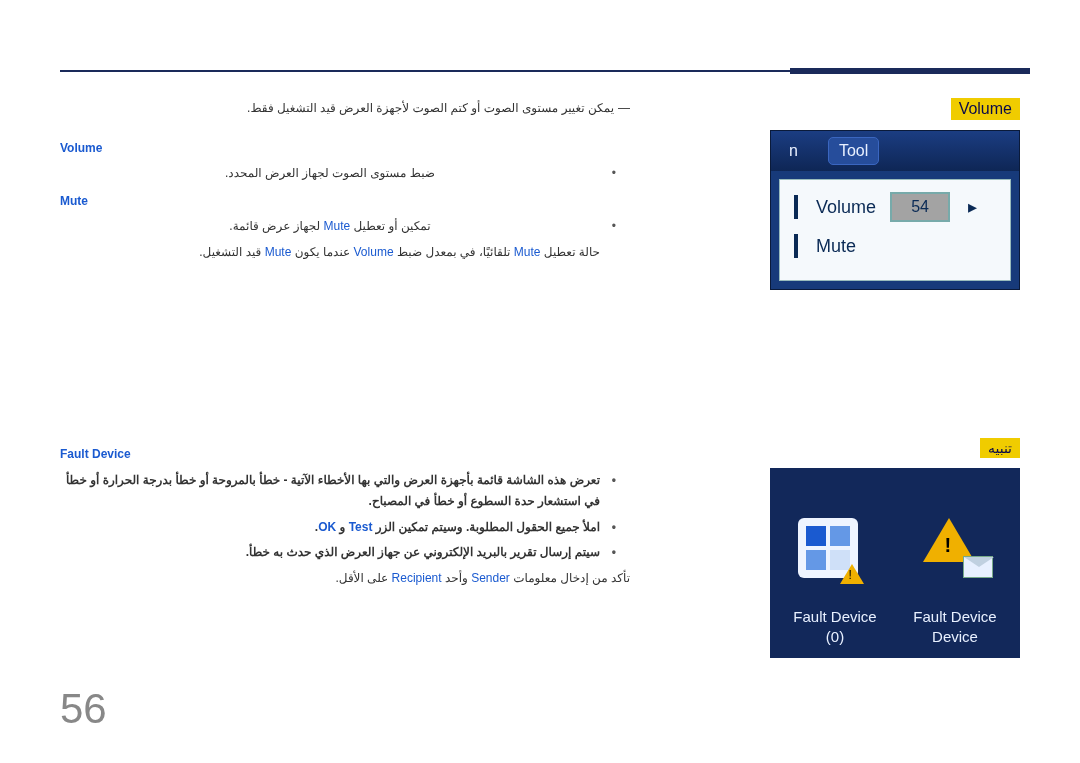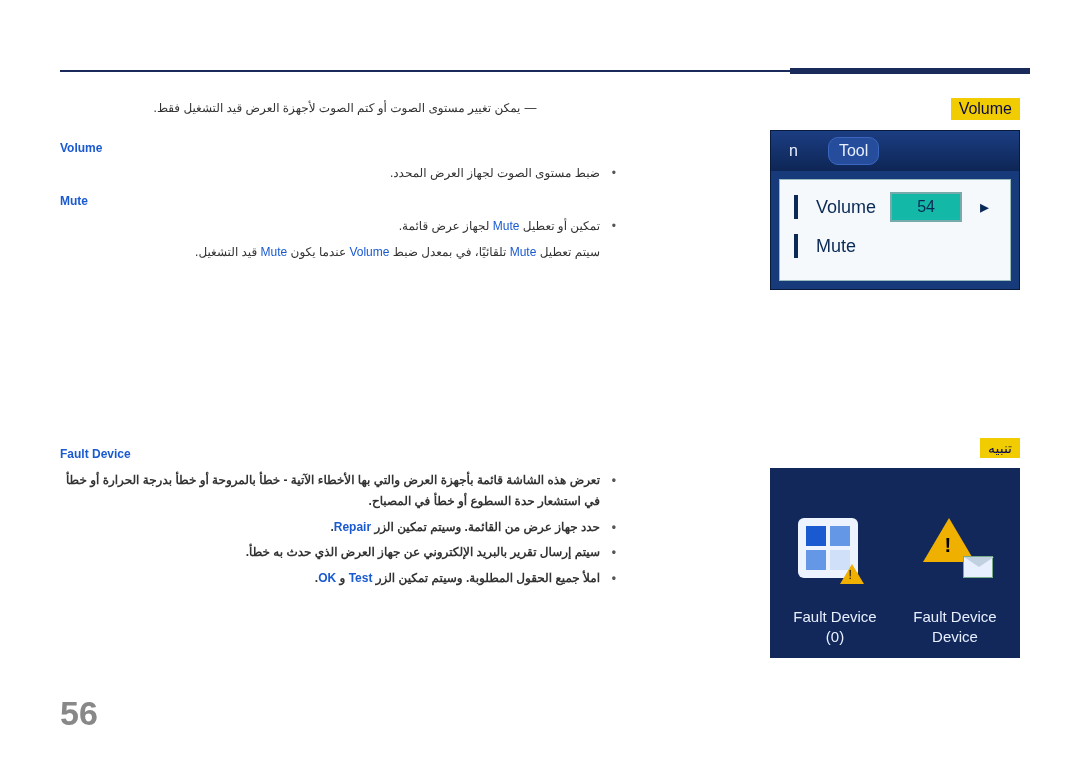--- a/index.html
+++ b/index.html
@@ -25,23 +25,23 @@
     right: -10px;
     top: -2px;
     width: 240px;
     height: 6px;
     background: #1a2a5a;
   }
   .page-number {
     position: absolute;
     left: 60px;
     bottom: 30px;
-    font-size: 34px;
+    font-size: 42px;
     color: #888;
-    font-weight: 700;
+    font-weight: 400;
   }
   .section-label {
     position: absolute;
     right: 60px;
     background: #f0cc00;
     color: #0a0a4a;
     font-size: 16px;
     padding: 2px 8px;
     font-weight: normal;
   }
@@ -70,46 +70,46 @@
     gap: 20px;
     color: #e8f0ff;
     font-size: 16px;
   }
   .shot-volume .tabs .tab {
     padding: 4px 10px;
   }
   .shot-volume .tabs .tab.active {
     background: #264d9b;
     border: 1px solid #3a66c0;
-    border-radius: 10px;
+    border-radius: 5px;
   }
   .shot-volume .panel-body {
     position: absolute;
     top: 48px; left: 8px; right: 8px; bottom: 8px;
     background: #f5f9fc;
     border: 1px solid #9bb;
     padding: 12px 14px;
   }
   .vol-row {
     display: flex;
     align-items: center;
     gap: 14px;
     margin-bottom: 12px;
     color: #0a2a55;
     font-size: 18px;
   }
   .vol-row .bar { width: 4px; height: 24px; background: #0a2a55; margin-right: 4px; }
   .vol-val {
-    width: 72px;
+    width: 60px;
     height: 30px;
     border: 2px solid #7aa;
     display: flex;
     align-items: center;
     justify-content: center;
-    background: #14b8a6;
+    background: #a3a3a3;
     color: #0a2a55;
     font-size: 16px;
   }
   .arrow-btn {
     color: #0a2a55;
     font-size: 18px;
     padding: 0 4px;
   }
 
   
@@ -171,34 +171,35 @@
     position: absolute;
     left: 60px;
     top: 98px;
     width: 570px;
     direction: rtl;
     text-align: right;
     font-size: 12px;
     line-height: 1.8;
     color: #333;
   }
-  .content .intro { margin-bottom: 18px; text-align: center; }
+  .content .intro { margin-bottom: 18px; }
   .content .lead-dash::before { content: "—"; margin-left: 4px; }
   .heading-blue {
     color: #1a5ad0;
     font-weight: bold;
     margin-top: 6px;
     margin-bottom: 4px;
     display: block;
     text-align: left;
     direction: ltr;
   }
   .content ul {
     list-style: none;
     padding-right: 18px;
+    text-align: center;
   }
   .content ul li {
     position: relative;
     padding-right: 12px;
     margin-bottom: 4px;
   }
   .content ul li::before {
     content: "•";
     position: absolute;
     right: -4px;
@@ -301,34 +302,34 @@
     <li>ضبط مستوى الصوت لجهاز العرض المحدد.</li>
   </ul>
 
   <span class="heading-blue">Mute</span>
   <ul>
     <li>
       <span>تمكين أو تعطيل </span><span class="inline-blue">Mute</span><span> لجهاز عرض قائمة.</span>
     </li>
   </ul>
   <div class="note">
-    <span>سيتم تعطيل </span><span class="inline-blue">Mute</span><span> تلقائيًا، في بمعدل ضبط </span><span class="inline-blue">Volume</span><span> عندما يكون </span><span class="inline-blue">Mute</span><span> قيد التشغيل.</span>
+    <span>حالة تعطيل </span><span class="inline-blue">Mute</span><span> تلقائيًا، في بمعدل ضبط </span><span class="inline-blue">Volume</span><span> عندما يكون </span><span class="inline-blue">Mute</span><span> قيد التشغيل.</span>
   </div>
 </div>
 
 <div class="content-lower">
   <span class="heading-blue">Fault Device</span>
   <ul>
     <li>تعرض هذه الشاشة قائمة بأجهزة العرض والتي بها الأخطاء الآتية - خطأ بالمروحة أو خطأ بدرجة الحرارة أو خطأ في استشعار حدة السطوع أو خطأ في المصباح.</li>
-    <li>
-      <span>حدد جهاز عرض من القائمة. وسيتم تمكين الزر </span><span class="inline-blue">Repair</span><span>.</span>
-    </li>
   </ul>
 
   <ul>
-    <li>سيتم إرسال تقرير بالبريد الإلكتروني عن جهاز العرض الذي حدث به خطأ.</li>
     <li>
       <span>املأ جميع الحقول المطلوبة. وسيتم تمكين الزر </span><span class="inline-blue">Test</span><span> و </span><span class="inline-blue">OK</span><span>.</span>
     </li>
+    <li>سيتم إرسال تقرير بالبريد الإلكتروني عن جهاز العرض الذي حدث به خطأ.</li>
   </ul>
+  <div class="note">
+    <span>تأكد من إدخال معلومات </span><span class="inline-blue">Sender</span><span> وأحد </span><span class="inline-blue">Recipient</span><span> على الأقل.</span>
+  </div>
 </div>
 
 <div class="page-number">56</div>
 
 </body></html>

